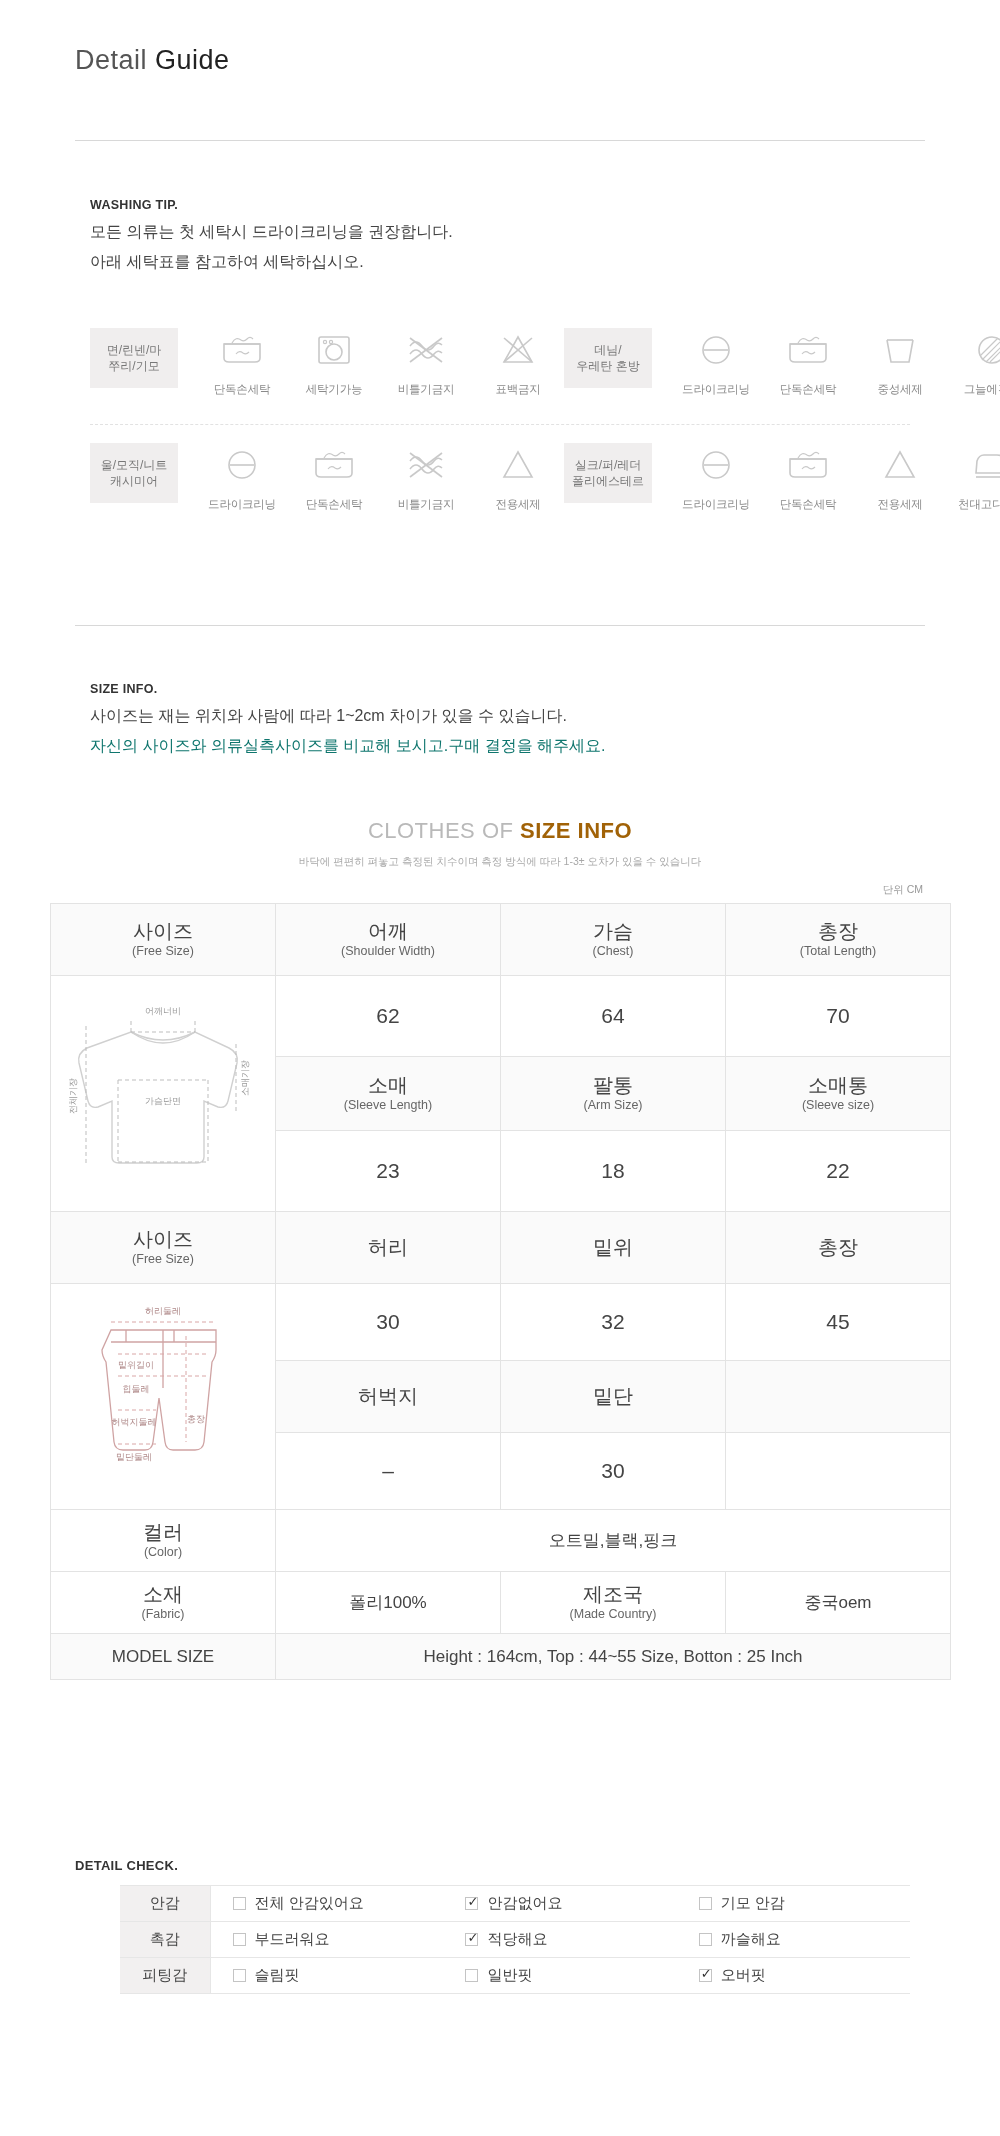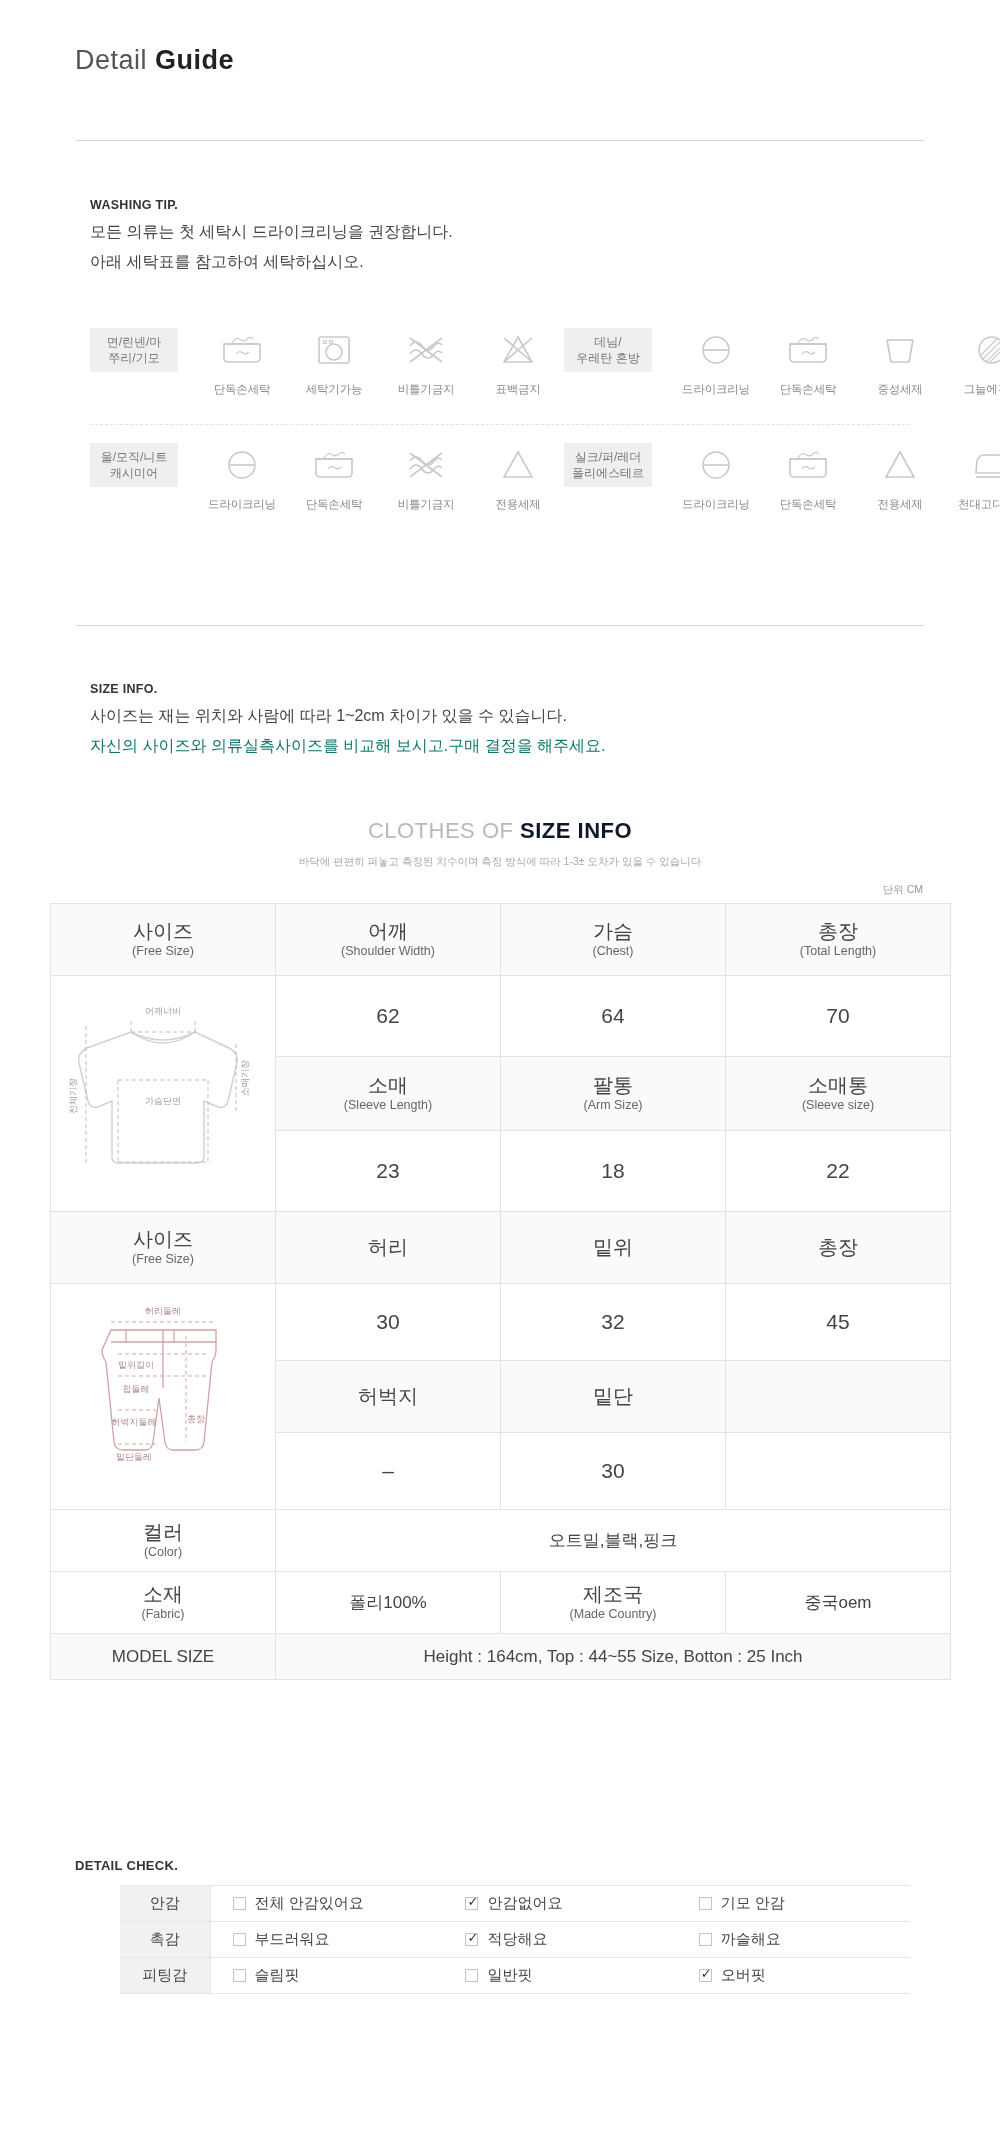--- a/index.html
+++ b/index.html
@@ -11,40 +11,40 @@
     color:#333;
     position:relative;
   }
   .page { position:relative; width:1000px; height:2136px; }
 
   
   .header {
     position:absolute; left:75px; top:45px;
     font-size:27px; color:#555; letter-spacing:0.5px;
   }
-  .header .bold { font-weight:bold; color:#222; }
+  .header .bold { font-weight:normal; color:#222; }
 
   .rule { position:absolute; left:75px; width:850px; height:1px; background:#d8d8d8; }
   .rule-1 { top:140px; }
   .rule-2 { top:625px; }
 
   
   .wash-title {
     position:absolute; left:90px; top:198px;
     font-size:12.5px; font-weight:bold; color:#333; letter-spacing:0.3px;
   }
   .wash-line1 { position:absolute; left:90px; top:222px; font-size:16px; color:#444; }
   .wash-line2 { position:absolute; left:90px; top:252px; font-size:16px; color:#444; }
 
   .care-rows { position:absolute; left:90px; top:310px; width:820px; }
   .care-row { display:flex; align-items:flex-start; height:115px; }
   .care-row.first { border-bottom:1px dashed #e2e2e2; }
 
   .care-tag {
-    width:88px; height:44px; background:#f0eeee; color:#777;
+    width:88px; height:60px; background:#f0eeee; color:#777;
     font-size:12px; line-height:1.35; text-align:center;
     display:flex; flex-direction:column; justify-content:center;
     margin-top:18px; margin-right:18px; flex:none;
   }
   .care-item {
     width:92px; text-align:center; flex:none;
   }
   .care-ico {
     height:46px; display:flex; align-items:center; justify-content:center;
     margin-top:16px;
@@ -60,21 +60,21 @@
     position:absolute; left:90px; top:682px;
     font-size:12.5px; font-weight:bold; color:#333; letter-spacing:0.3px;
   }
   .size-line1 { position:absolute; left:90px; top:706px; font-size:16px; color:#444; }
   .size-line2 { position:absolute; left:90px; top:736px; font-size:16px; color:#0f766e; }
 
   .clothes-of {
     position:absolute; width:1000px; text-align:center; top:818px;
     font-size:22px; color:#b9b9b9; letter-spacing:0.5px;
   }
-  .clothes-of b { color:#0f172a; font-weight:bold; }
+  .clothes-of b { color:#a16207; font-weight:bold; }
   .clothes-sub {
     position:absolute; width:1000px; text-align:center; top:855px;
     font-size:10.5px; color:#a8a8a8;
   }
   .unit-cm {
     position:absolute; right:77px; top:883px; font-size:10.5px; color:#999;
   }
 
   
   table.size {

